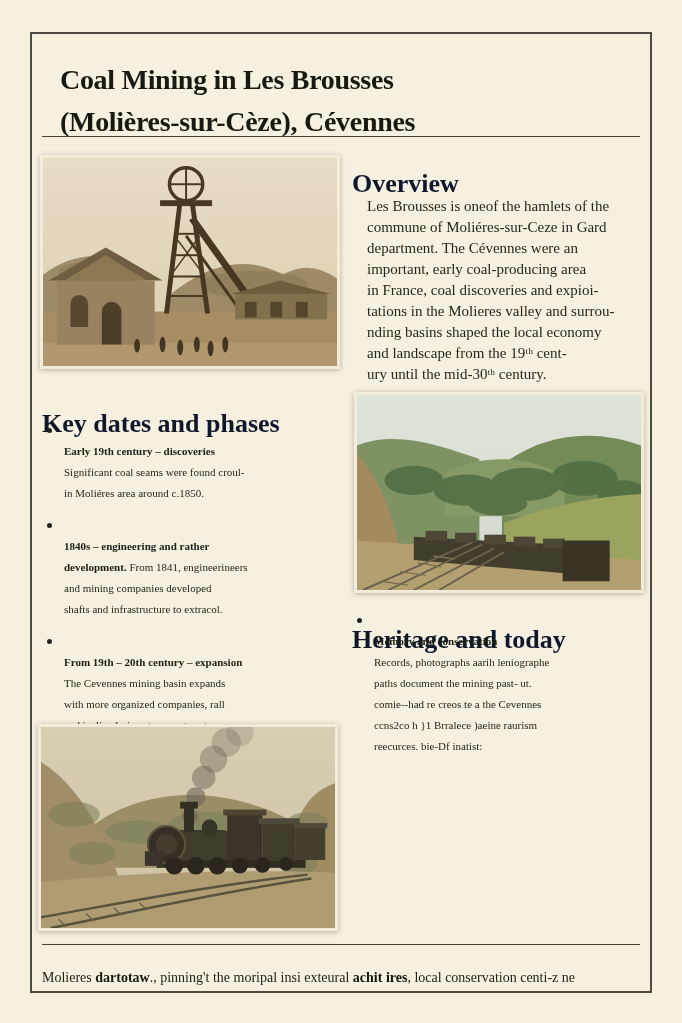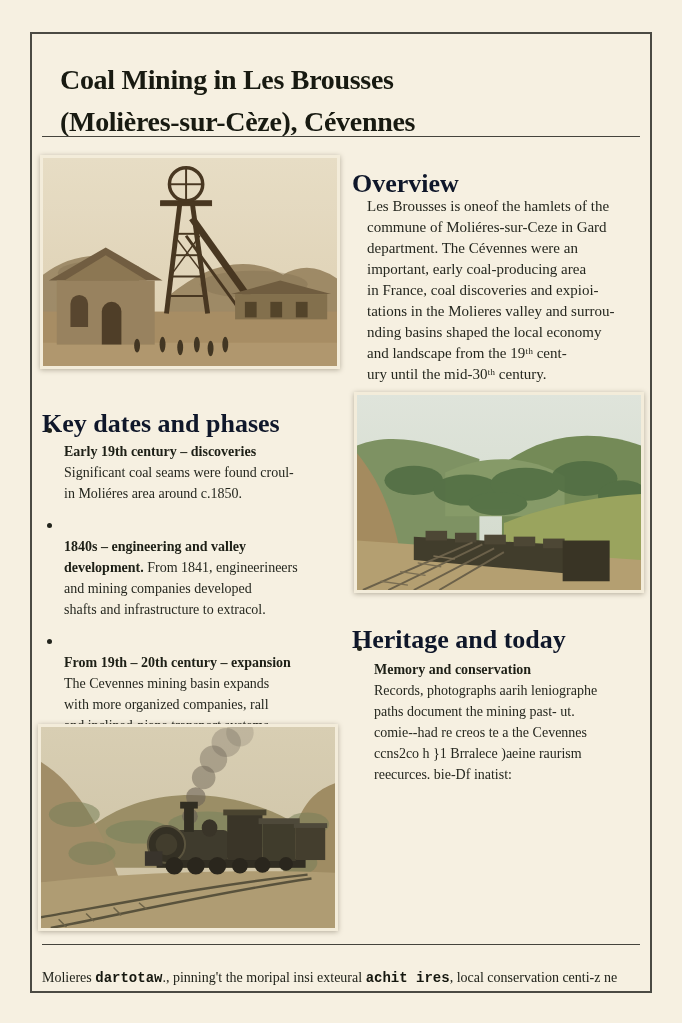--- a/index.html
+++ b/index.html
@@ -25,39 +25,39 @@
   .rule-footer{top:944px;}
   .section-heading{
     position:absolute;font-weight:bold;font-size:26px;line-height:24px;color:#0f172a;
   }
   .prose{
     position:absolute;font-size:15px;line-height:21px;white-space:pre-line;
   }
   .bullets{position:absolute;}
   .bullet{
     position:relative;padding-left:22px;margin-bottom:11px;
-    font-size:14px;line-height:21px;white-space:pre-line;
+    font-size:11px;line-height:21px;white-space:pre-line;
   }
   .bullet::before{
     content:"";position:absolute;left:5px;top:8px;width:5px;height:5px;
     border-radius:50%;background:#22241c;
   }
   .b-title{font-weight:bold;color:#1d1f16;}
   .photo{
     position:absolute;box-sizing:border-box;
     border:3px solid #f3ecda;
     box-shadow:0 1px 5px rgba(60,50,30,0.35);
     background:#e7dcc3;
   }
   .photo svg{display:block;width:100%;height:100%;}
   .footer-line{
     position:absolute;left:42px;top:954px;width:600px;
     font-size:14px;line-height:19px;white-space:nowrap;color:#21231b;
   }
-  .footer-line strong{color:#15170f;font-family:Liberation Mono, monospace;}
+  .footer-line strong{color:#15170f;}
 </style>
 </head>
 <body>
 
 <div class="page">
   <div class="frame"></div>
 
   <h1 class="title">Coal Mining in Les Brousses
 (Molières-sur-Cèze), Cévennes</h1>
   <div class="rule rule-top"></div>
@@ -127,21 +127,21 @@
 ury until the mid-30ᵗʰ century.</p>
 
   <h2 class="section-heading" style="left:42px;top:390px;">Key dates and phases</h2>
   <div class="bullets" style="left:42px;top:420px;width:298px;">
     <div class="bullet">
       <strong class="b-title">Early 19th century – discoveries</strong><span class="b-text">
 Significant coal seams were found croul-
 in Moliéres area around c.1850.</span>
     </div>
     <div class="bullet">
-      <strong class="b-title">1840s – engineering and valley
+      <strong class="b-title">1840s – engineering and rather
 development.</strong><span class="b-text"> From 1841, engineerineers
 and mining companies developed
 shafts and infrastructure to extracol.</span>
     </div>
     <div class="bullet">
       <strong class="b-title">From 19th – 20th century – expansion</strong><span class="b-text">
 The Cevennes mining basin expands
 with more organized companies, rall
 and inclined-piane transport systems,
 washing/processing sitcs, worker
@@ -191,21 +191,21 @@
         <line x1="24" y1="192" x2="52" y2="196"></line>
         <line x1="44" y1="182" x2="70" y2="186"></line>
         <line x1="62" y1="173" x2="86" y2="177"></line>
         <line x1="78" y1="166" x2="100" y2="169"></line>
       </g>
       <rect x="0" y="0" width="290" height="201" fill="#8a7a45" opacity="0.05"></rect>
     </svg>
   </div>
 
   <h2 class="section-heading" style="left:352px;top:606px;">Heritage and today</h2>
-  <div class="bullets" style="left:352px;top:638px;width:296px;">
+  <div class="bullets" style="left:352px;top:610px;width:296px;">
     <div class="bullet">
       <strong class="b-title">Memory and conservation</strong><span class="b-text">
 Records, photographs aarih leniographe
 paths document the mining past- ut.
 comie--had re creos te a the Cevennes
 ccns2co h }1 Brralece )aeine raurism
 reecurces. bie-Df inatist:</span>
     </div>
   </div>
 

